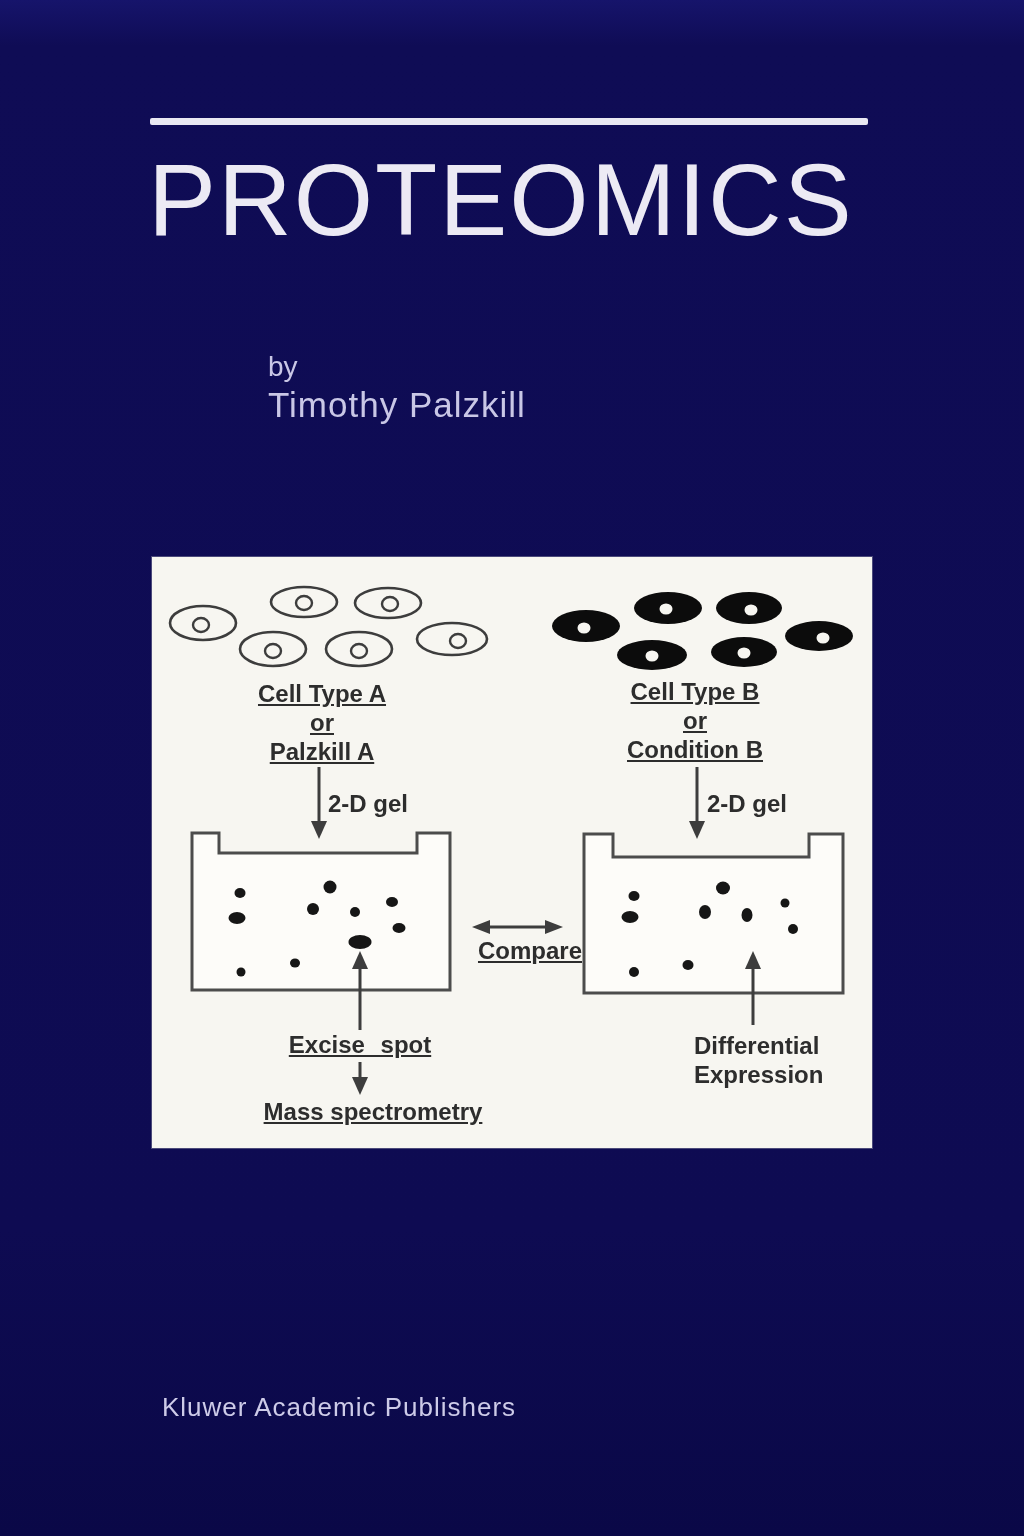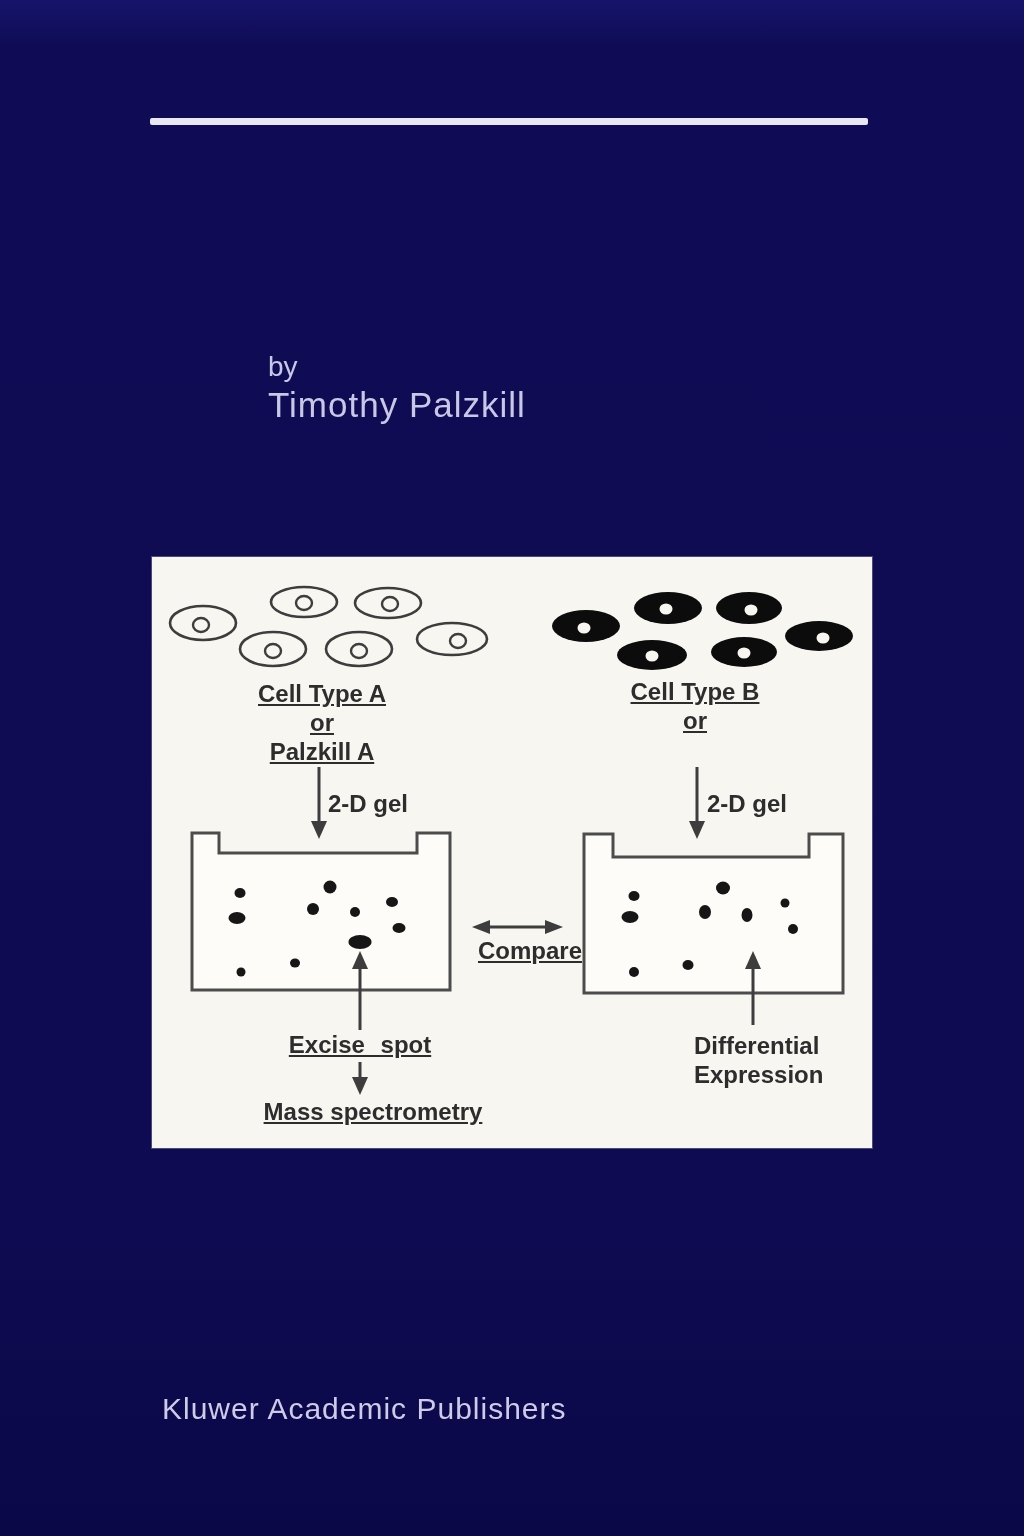--- a/index.html
+++ b/index.html
@@ -8,39 +8,40 @@
     background:linear-gradient(180deg,#16146b 0%,#0f0c55 3%,#0e0b52 80%,#0a0847 100%);
     font-family:"Liberation Sans",sans-serif;
   }
   .title-rule{position:absolute;left:150px;top:118px;width:718px;height:7px;background:#e9e8f2;border-radius:2px;}
   .title{
     position:absolute;left:148px;top:142px;width:728px;
     font-size:102px;font-weight:400;letter-spacing:2px;color:#eceaf4;white-space:nowrap;
   }
   .author-block{position:absolute;left:268px;top:348px;color:#c9c7e6;font-size:28px;line-height:38px;}
   .author-block .author{font-size:35px;letter-spacing:1px;}
-  .publisher{position:absolute;left:162px;top:1392px;color:#cdcbe8;font-size:30px;letter-spacing:1px;}
+  .publisher{position:absolute;left:162px;top:1392px;color:#cdcbe8;font-size:26px;letter-spacing:1px;}
   .panel{
     position:absolute;left:152px;top:557px;width:720px;height:591px;
     background:#f7f6f1;box-shadow:0 0 0 1px rgba(150,150,170,.45);
   }
   .panel svg{position:absolute;left:0;top:0;}
   .dlabel{
     position:absolute;color:#2d2d2d;font-weight:bold;font-size:24px;line-height:29px;
     white-space:nowrap;
   }
   .center{text-align:center;text-decoration:underline;}
   .excise{word-spacing:9px;}
 </style>
 </head>
 <body>
 
 <div class="cover">
 
   <div class="title-rule"></div>
+  <div class="title">PROTEOMICS</div>
 
   <div class="author-block">
     <div>by</div>
     <div class="author">Timothy Palzkill</div>
   </div>
 
   <div class="panel">
 
     <svg width="720" height="591" viewBox="0 0 720 591">
 
@@ -134,20 +135,21 @@
 
     <div class="dlabel center" style="left:60px;top:122px;width:220px;">
       <div>Cell Type A</div>
       <div>or</div>
       <div>Palzkill A</div>
     </div>
 
     <div class="dlabel center" style="left:433px;top:120px;width:220px;">
       <div>Cell Type B</div>
       <div>or</div>
+      <div>Condition B</div>
     </div>
 
     <div class="dlabel" style="left:176px;top:232px;">2-D gel</div>
     <div class="dlabel" style="left:555px;top:232px;">2-D gel</div>
 
     <div class="dlabel center" style="left:308px;top:379px;width:120px;margin-left:10px;">Compare</div>
 
     <div class="dlabel center excise" style="left:98px;top:473px;width:220px;">Excise spot</div>
 
     <div class="dlabel" style="left:542px;top:474px;">

